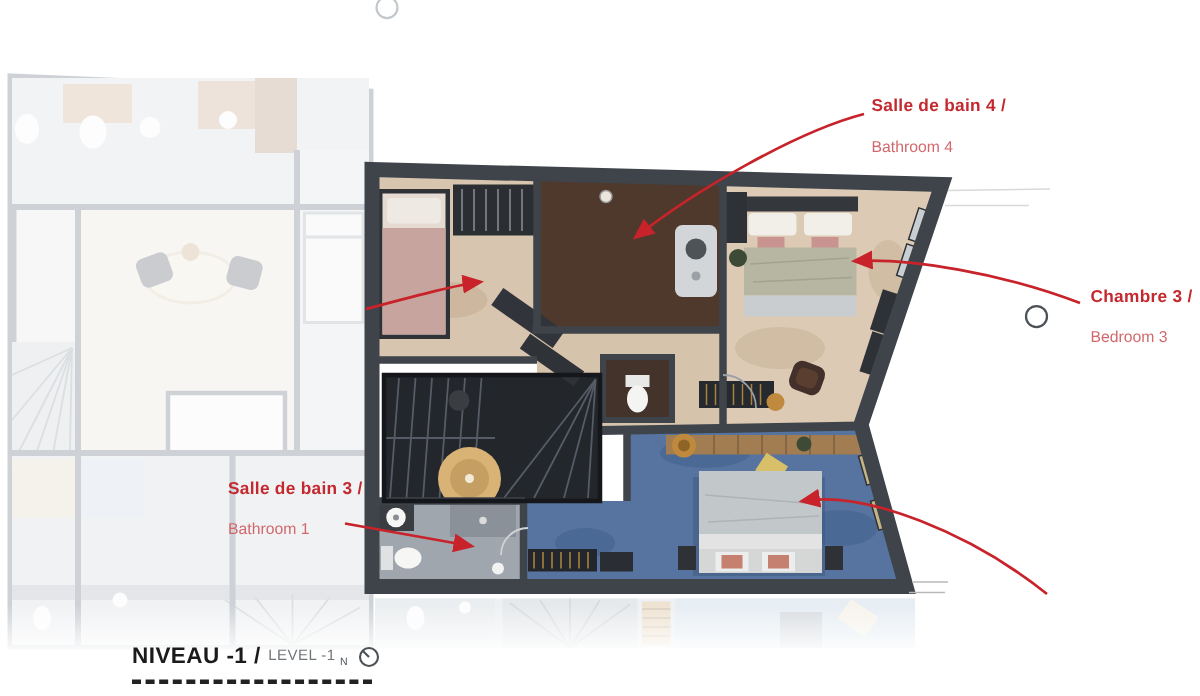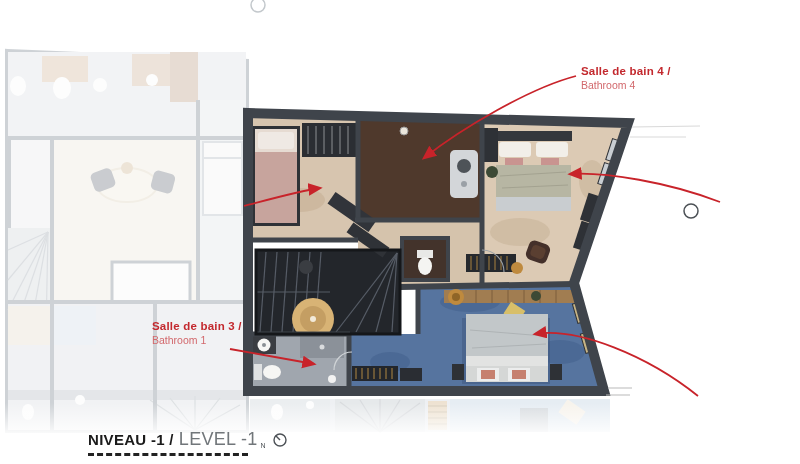--- a/index.html
+++ b/index.html
@@ -1,24 +1,24 @@
 <!DOCTYPE html>
 <html><head>
 <meta charset="utf-8">
 <style>
   html,body{margin:0;padding:0;background:#ffffff;}
   #stage{position:relative;width:800px;height:460px;background:#fff;overflow:hidden;
          font-family:"Liberation Sans",sans-serif;}
   #plan-svg{position:absolute;left:0;top:0;}
   .lbl{position:absolute;line-height:1.15;white-space:nowrap;}
   .lbl .fr{display:block;font-weight:bold;font-size:11.5px;color:#c3292e;letter-spacing:.2px;}
-  .lbl .en{display:block;font-size:10.5px;color:#d2686c;margin-top:1px;}
+  .lbl .en{display:block;font-size:10.5px;color:#d2686c;margin-top:14px;}
   #title-block{position:absolute;left:88px;top:429px;display:flex;align-items:center;gap:5px;}
   #title-block .t-fr{font-weight:bold;font-size:15px;color:#1b1b1b;letter-spacing:.3px;}
-  #title-block .t-en{font-size:18px;color:#71767a;letter-spacing:.3px;}
+  #title-block .t-en{font-size:10px;color:#71767a;letter-spacing:.3px;}
   #title-block .t-n{font-size:7px;color:#4c5156;align-self:flex-end;margin:0 0 1px -2px;}
   #title-underline{position:absolute;left:88px;top:453px;width:160px;height:0;
                    border-top:3px dashed #222;}
   .compass{align-self:center;margin-left:1px;}
 </style>
 </head>
 <body>
 
 <div id="stage">
 
@@ -307,20 +307,24 @@
     <path d="M720,202 C668,182 606,172 570,174" marker-end="url(#arr)"></path>
     <path d="M230,349 L314,364" marker-end="url(#arr)"></path>
     <path d="M698,396 C648,356 578,327 535,334" marker-end="url(#arr)"></path>
   </g>
 </svg>
 
   <div class="lbl" style="left:581px;top:65px">
     <span class="fr">Salle de bain 4 /</span>
     <span class="en">Bathroom 4</span>
   </div>
+  <div class="lbl" style="left:727px;top:192px">
+    <span class="fr">Chambre 3 /</span>
+    <span class="en">Bedroom 3</span>
+  </div>
   <div class="lbl" style="left:152px;top:320px">
     <span class="fr">Salle de bain 3 /</span>
     <span class="en">Bathroom 1</span>
   </div>
 
   <div id="title-block">
     <span class="t-fr">NIVEAU -1 /</span>
     <span class="t-en">LEVEL -1</span>
     <span class="t-n">N</span>
     <svg class="compass" width="16" height="16" viewBox="0 0 16 16">

